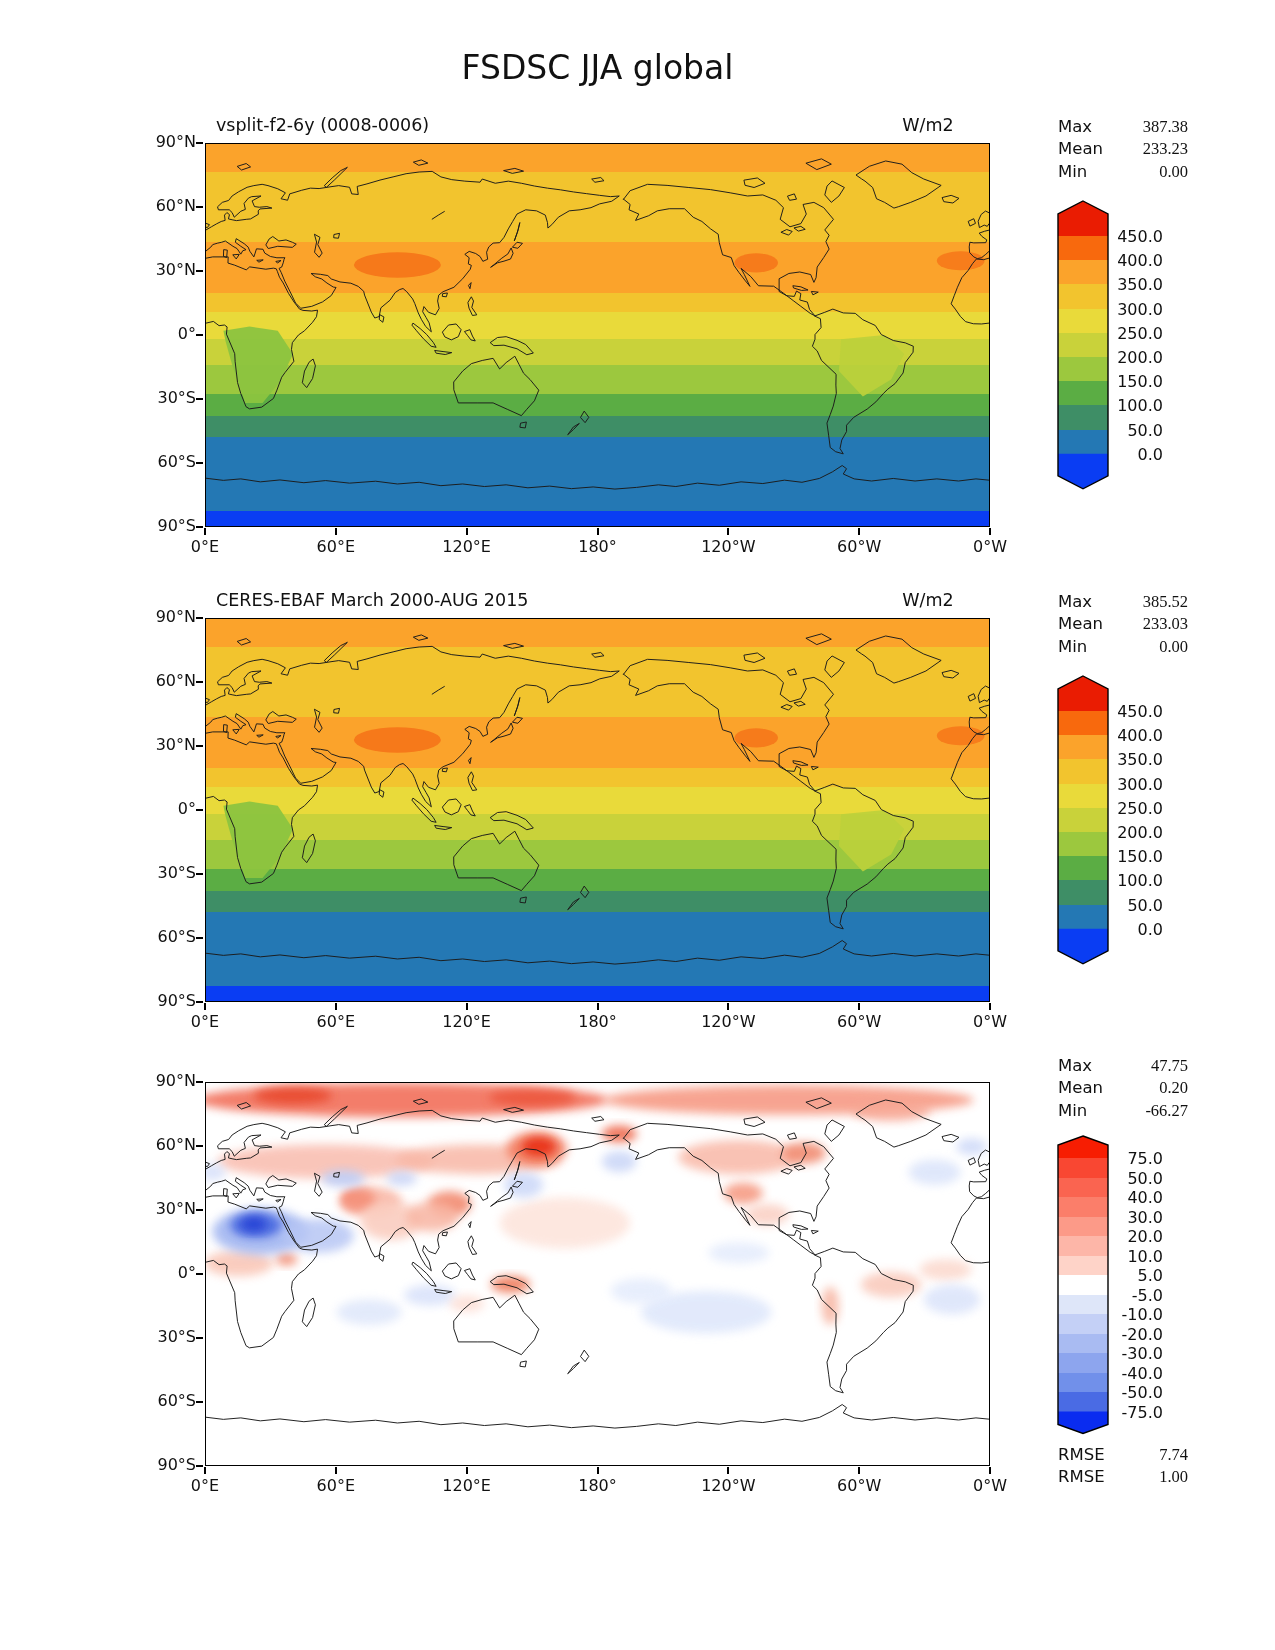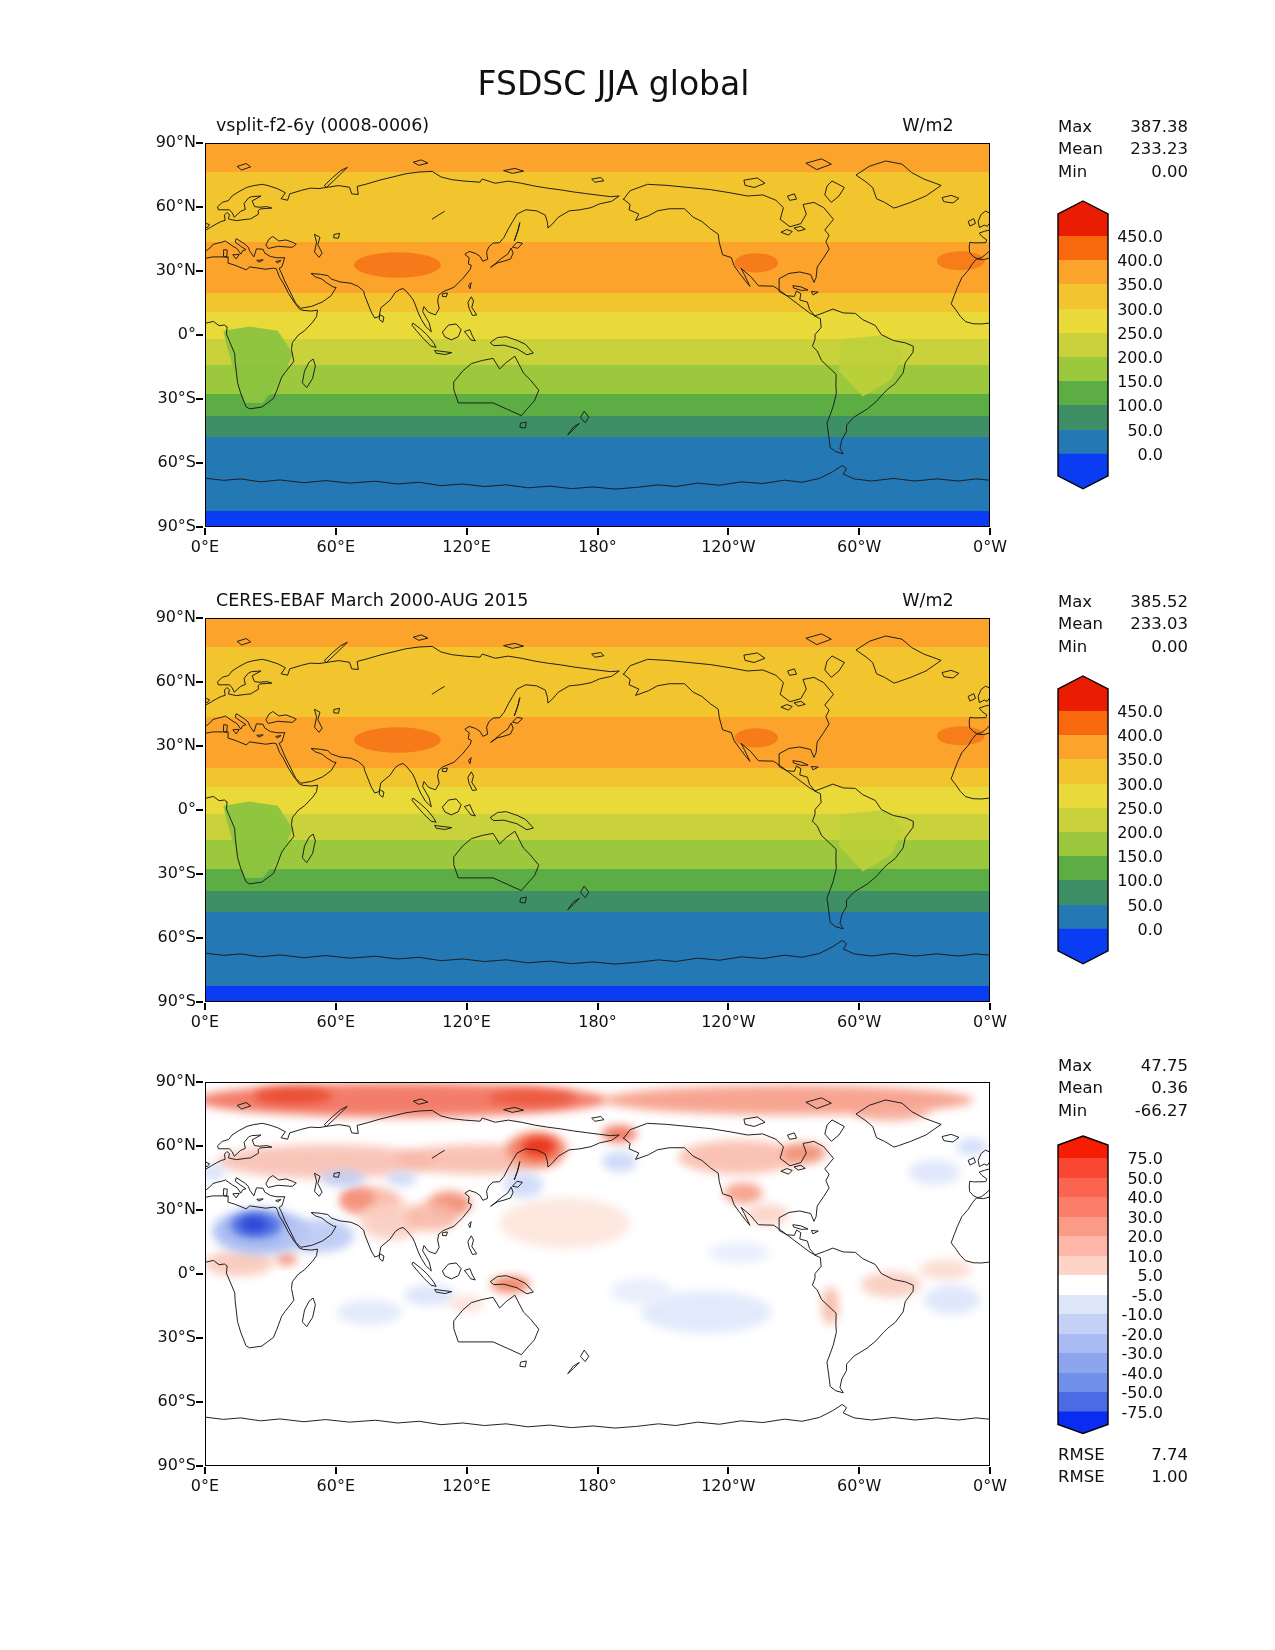--- a/index.html
+++ b/index.html
@@ -1,25 +1,25 @@
 <!DOCTYPE html>
 <html><head>
 <meta charset="utf-8">
 <style>
   html,body{margin:0;padding:0;background:#ffffff;}
   #page{position:relative;width:1275px;height:1650px;background:#ffffff;overflow:hidden;
         font-family:"DejaVu Sans","Liberation Sans",sans-serif;color:#111;}
-  #main-title{position:absolute;left:205px;top:48px;width:785px;margin:16px;text-align:center;
+  #main-title{position:absolute;left:205px;top:48px;width:785px;margin:0;text-align:center;
               font-size:33px;font-weight:400;}
   .ptitle{position:absolute;font-size:17.5px;white-space:nowrap;}
   .units{position:absolute;left:868px;width:120px;text-align:center;font-size:17.5px;}
   .stats{position:absolute;left:1058px;width:130px;}
   .srow{display:flex;justify-content:space-between;font-size:16.5px;line-height:22.4px;}
   .slab{text-align:left;}
-  .sval{text-align:center;}
+  .sval{text-align:center;font-family:Liberation Serif, serif;}
   .map{position:absolute;border:1.8px solid #000;box-sizing:border-box;background:#fff;}
   .map svg{display:block;}
   svg.cbar{position:absolute;overflow:visible;}
   .tick{position:absolute;background:#000;}
   .xlab{position:absolute;width:80px;text-align:center;font-size:16px;}
   .ylab{position:absolute;width:64px;text-align:right;font-size:16px;}
   .cblab{position:absolute;width:78px;text-align:right;font-size:16px;white-space:nowrap;}
 </style>
 </head>
 <body>
@@ -262,21 +262,21 @@
     <div class="cblab" style="left: 1085px; top: 871.4px;">100.0</div>
     <div class="cblab" style="left: 1085px; top: 895.6px;">50.0</div>
     <div class="cblab" style="left: 1085px; top: 919.8px;">0.0</div>
     <div class="stats" style="top: 1055px;">
       <div class="srow">
         <div class="slab">Max</div>
         <div class="sval">47.75</div>
       </div>
       <div class="srow">
         <div class="slab">Mean</div>
-        <div class="sval">0.36</div>
+        <div class="sval">0.20</div>
       </div>
       <div class="srow">
         <div class="slab">Min</div>
         <div class="sval">-66.27</div>
       </div>
     </div>
     <div class="map" style="left: 205px; top: 1082px; width: 785px; height: 384px;">
       <svg viewBox="0 0 360 180" preserveAspectRatio="none" width="100%" height="100%">
         <rect x="0" y="0" width="360" height="180" fill="#ffffff"></rect>
         <defs>

